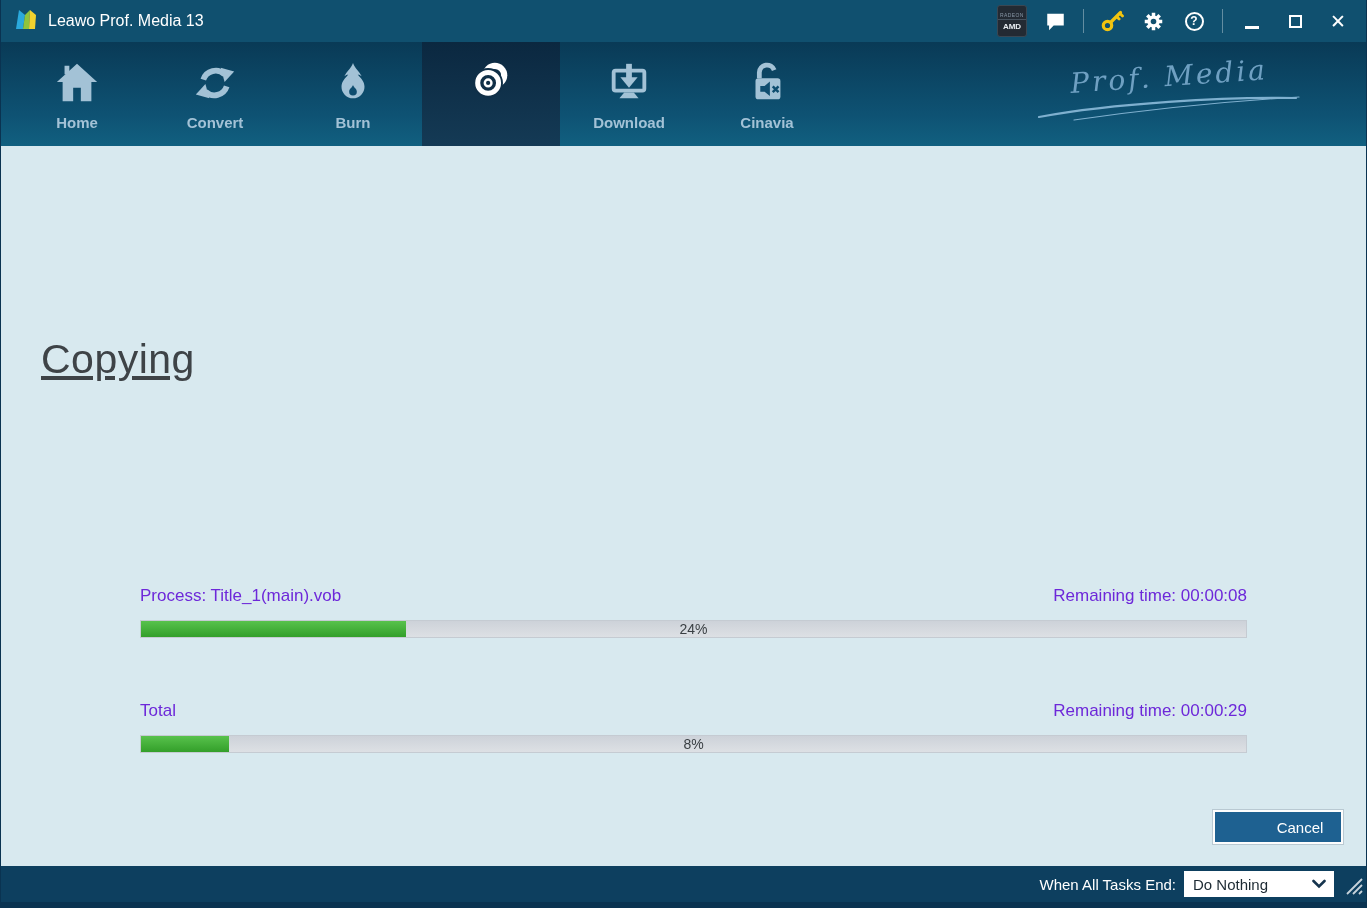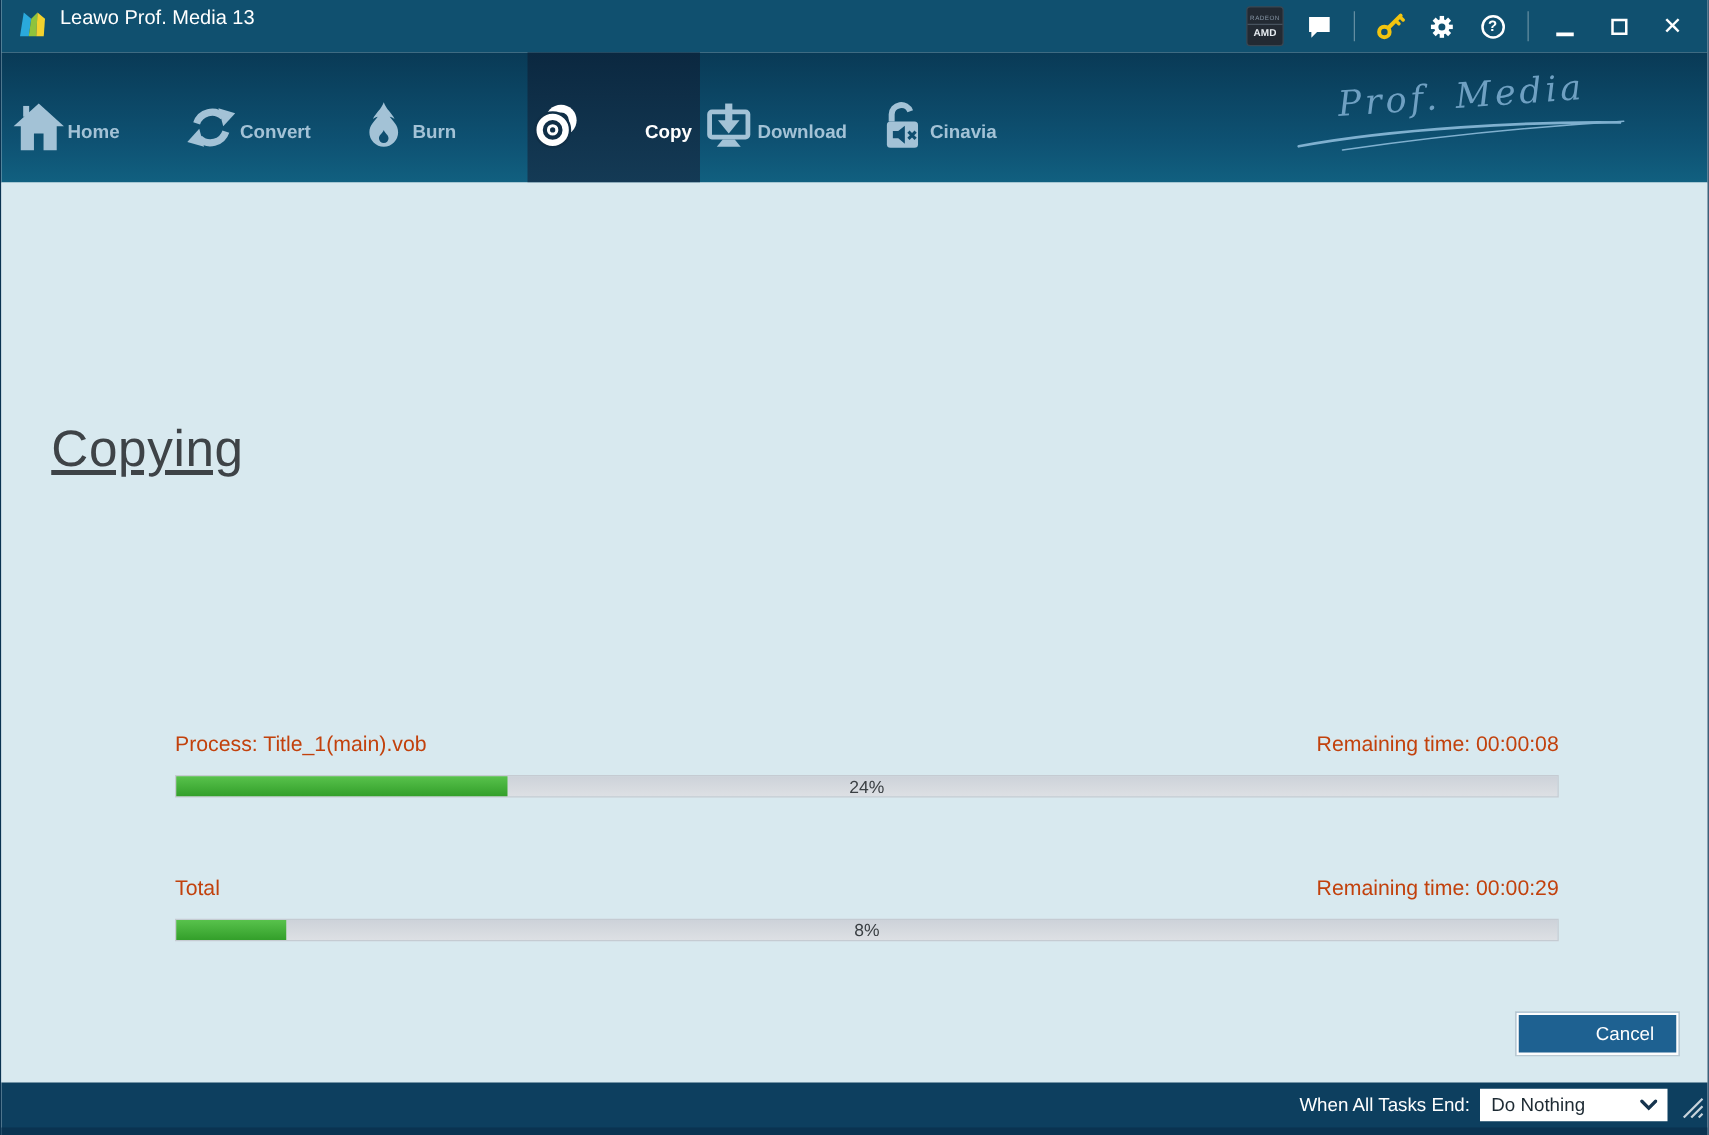--- a/index.html
+++ b/index.html
@@ -3,56 +3,56 @@
 <meta charset="utf-8">
 <style>
   * { margin:0; padding:0; box-sizing:border-box; }
   html,body { width:1367px; height:908px; font-family:"Liberation Sans", sans-serif; }
   .window{ position:relative; width:1367px; height:908px; background:#d8e9ef; overflow:hidden;
            border-left:1px solid #0a3351; border-right:1px solid #0a3351; }
 
   
   .titlebar{ position:absolute; top:0; left:0; right:0; height:42px; background:#10506f;
              display:flex; align-items:center; justify-content:space-between; padding:0 14px 0 12px; }
-  .tb-left{ display:flex; align-items:flex-start; gap:9px; }
+  .tb-left{ display:flex; align-items:center; gap:9px; }
   .app-title{ color:#ffffff; font-size:16px; }
   .tb-right{ display:flex; align-items:center; gap:15px;padding-left:20px; }
   .amd-badge{ width:30px; height:32px; background:#232a33; border:1px solid #3a4753; border-radius:3px;
               display:flex; flex-direction:column; align-items:center; justify-content:center; gap:2px; cursor:pointer; }
   .amd-badge .amd-top{ font-size:5px; color:#8796a6; letter-spacing:.4px; border-bottom:1px solid #46525e; padding:0 2px 1px; }
   .amd-badge .amd-bot{ font-size:8px; font-weight:bold; color:#e8edf2; }
   .tb-icon{ display:flex; align-items:center; justify-content:center; width:26px; height:26px; cursor:pointer; }
   .tb-sep{ width:1px; height:24px; background:rgba(255,255,255,.35); }
   .help-circle{ width:19px; height:19px; border:2px solid #fff; border-radius:50%; color:#fff;
                 font-size:12px; font-weight:bold; display:flex; align-items:center; justify-content:center; }
   .winbtn{ width:28px; height:26px; display:flex; align-items:center; justify-content:center; color:#fff; cursor:pointer; }
   .min-glyph{ width:14px; height:3px; background:#fff; margin-top:12px; }
   .max-glyph{ width:13px; height:13px; border:2px solid #fff; }
   .close-glyph{ font-size:19px; line-height:19px; color:#fff; }
 
   
   .navbar{ position:absolute; top:42px; left:0; right:0; height:104px;
            background:linear-gradient(180deg,#093a56 0%, #0e5273 70%, #116080 100%);
            display:flex; padding-left:7px; }
-  .tab{ width:138px; height:104px; display:flex; align-items:center;
+  .tab{ width:138px; height:104px; display:flex; flex-direction:column; align-items:center;
         justify-content:flex-start; padding-top:16px; color:#a3c2d6; cursor:pointer; }
   .tab .ticon{ height:50px; display:flex; align-items:center; justify-content:center; }
   .tab .tlabel{ margin-top:6px; font-size:15px; font-weight:bold; }
   .tab.active{ background:linear-gradient(180deg,#0b2840 0%, #143a55 100%); color:#ffffff;gap:48px; }
   .brand{ position:absolute; right:62px; top:18px; text-align:center; pointer-events:none; }
   .brand-text{ font-family:"DejaVu Serif", serif; font-style:italic; font-size:28px; letter-spacing:3px;
                color:#6fa0c2; transform:rotate(-4deg); display:inline-block; }
   .brand-swoosh{ display:block; margin-top:2px; }
 
   
   .content{ position:absolute; top:146px; left:0; right:0; bottom:42px; background:#d8e9ef; }
   .page-title{ position:absolute; left:40px; top:190px; font-size:41px; font-weight:400; color:#3e4347; letter-spacing:.5px;text-decoration:underline; }
   .task{ position:absolute; left:139px; width:1107px; }
   .task-1{ top:437px; } .task-2{ top:552px; }
-  .task-head{ display:flex; justify-content:space-between; font-size:17px; color:#c2410c; line-height:26px; }
+  .task-head{ display:flex; justify-content:space-between; font-size:17px; color:#6d28d9; line-height:26px; }
   .pbar{ position:relative; margin-top:11px; height:18px;
          background:linear-gradient(180deg,#cdd2d9 0%, #dde0e4 100%);
          border:1px solid #c5cbd2; }
   .pfill{ position:absolute; left:0; top:0; bottom:0;
           background:linear-gradient(180deg,#58c24c 0%, #339f2a 100%); }
   .pct{ position:absolute; left:0; top:0; width:100%; text-align:center; font-size:14px;
         line-height:17px; color:#3a3f43; }
   .cancel-btn{ position:absolute; right:23px; top:664px; width:130px; height:34px;
                background:#1e6191; color:#ffffff; font-size:15px; font-family:"Liberation Sans",sans-serif;
                border:2px solid #fdfdfd; box-shadow:0 0 0 1px #b9c9d2; cursor:pointer;padding-left:44px; }

